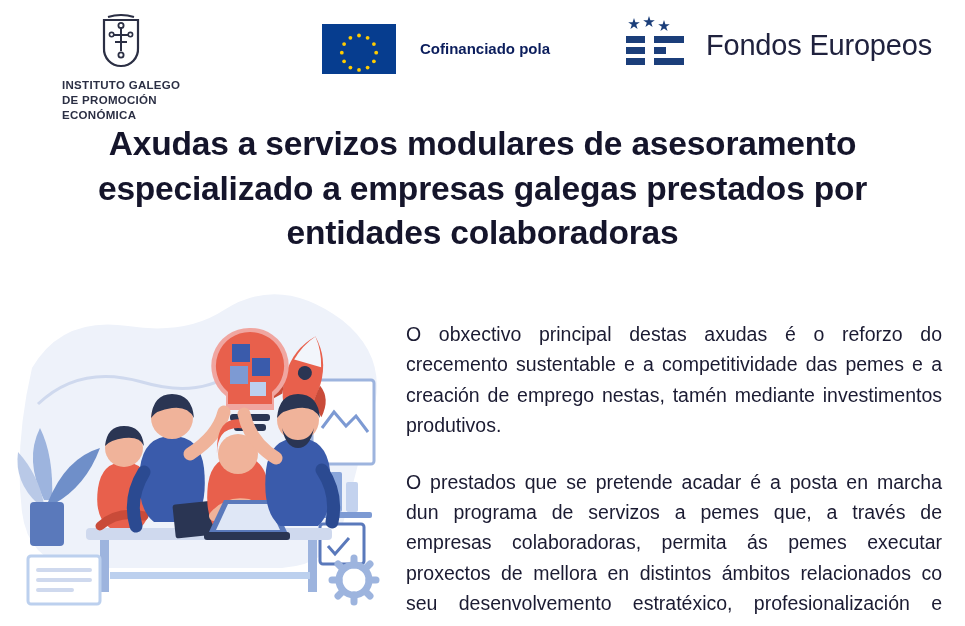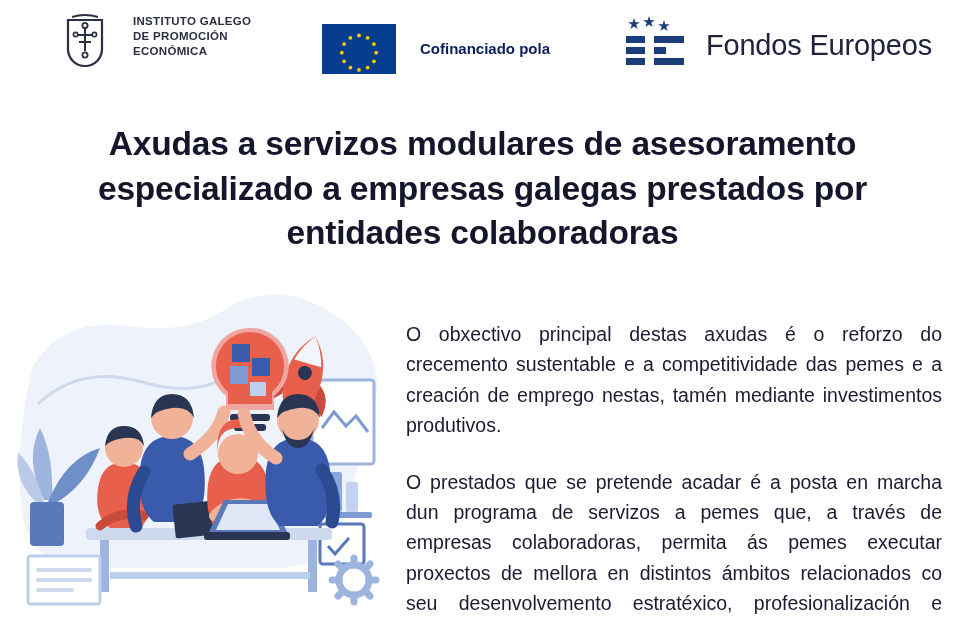--- a/index.html
+++ b/index.html
@@ -26,21 +26,23 @@
     display: flex;
     align-items: center;
   }
 
   
   .logo-igape {
     position: absolute;
     left: 62px;
     top: 6px;
     display: flex;
-    gap: 25px;
+    align-items: center;
+    gap: 10px;
+    flex-direction: column;
   }
   .igape-shield {
     width: 46px;
     height: 54px;
     position: relative;
   }
   .igape-text {
     font-family: "Liberation Sans", sans-serif;
     font-size: 11.5px;
     font-weight: 700;

